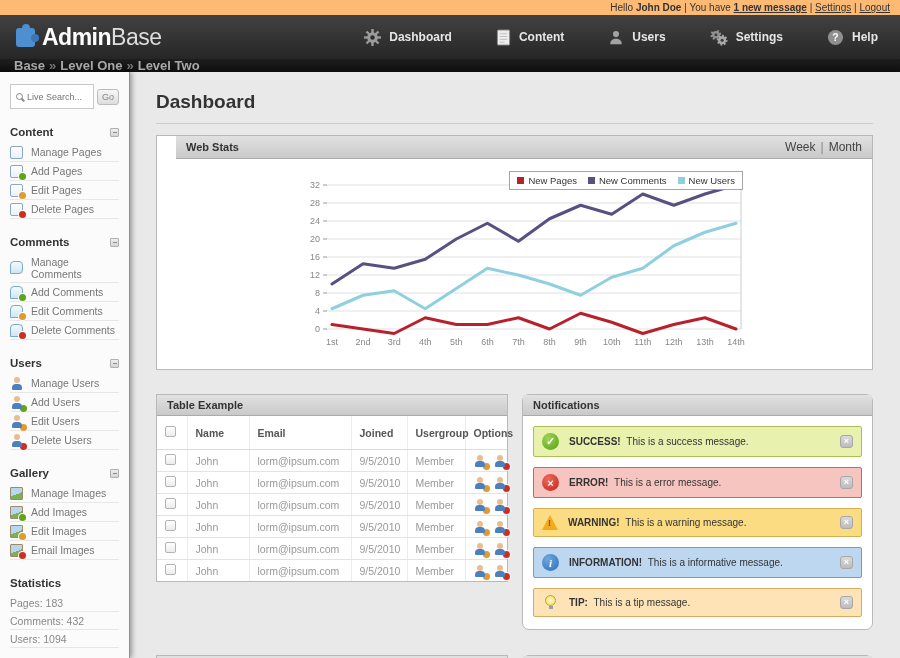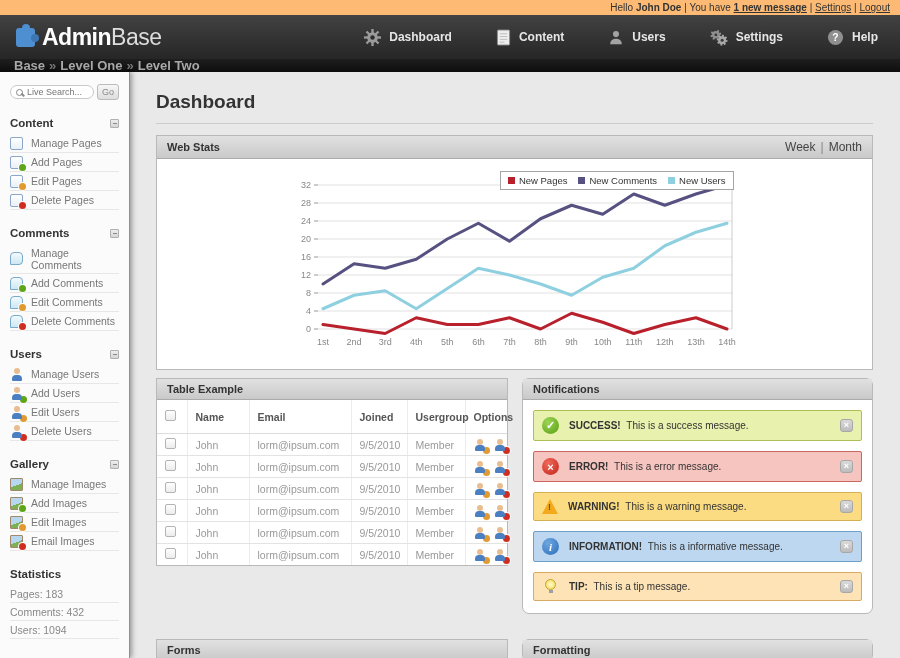--- a/index.html
+++ b/index.html
@@ -30,21 +30,21 @@
   .breadcrumb .crumb { cursor:pointer; }
   .breadcrumb .sep { color:#777; margin:0 4px; }
 
   
   .layout { display:flex; height:586px; }
   .sidebar { width:130px; flex:0 0 130px; background:#fbfbfb; border-right:1px solid #8f8f8f; box-shadow:2px 0 5px rgba(0,0,0,0.35); padding:12px 10px; z-index:2; }
   .content { flex:1; padding:11px 27px 0 26px; }
 
   
   .search-row { display:flex; gap:3px; align-items:center; }
-  .search-box { flex:1; display:flex; align-items:center; gap:4px; background:#fff; border:1px solid #c9c9c9; border-radius:8px; height:14px; padding:0 5px;justify-content:center; }
+  .search-box { flex:1; display:flex; align-items:center; gap:4px; background:#fff; border:1px solid #c9c9c9; border-radius:0; height:25px; padding:0 5px;justify-content:center; }
   .mag { width:7px; height:7px; border:1.5px solid #888; border-radius:50%; position:relative; flex:0 0 auto; }
   .mag::after { content:''; position:absolute; width:4px; height:1.5px; background:#888; transform:rotate(45deg); right:-3px; bottom:-1px; }
   .search-box input { border:0; outline:none; width:100%; font-size:9px; color:#999; font-family:inherit; background:transparent; }
   .go-btn { font-size:9px; color:#888; background:linear-gradient(#f7f7f7,#ddd); border:1px solid #bbb; border-radius:3px; padding:2px 4px; cursor:pointer; font-family:inherit; }
 
   
   .side-section { margin-top:15px; }
   .side-h { display:flex; align-items:center; justify-content:space-between; font-size:11.5px; font-weight:bold; color:#333; padding:2px 0 5px; }
   .collapse { width:9px; height:9px; background:linear-gradient(#eee,#d5d5d5); border:1px solid #b0b0b0; border-radius:1px; position:relative; cursor:pointer; }
   .collapse::after { content:''; position:absolute; left:1.5px; top:3px; width:4px; height:1px; background:#8a8a8a; }
@@ -332,21 +332,21 @@
           <div class="side-item stat">
             <span>Users: 1094</span>
           </div>
         </div>
       </div>
   </div>
 
   <div class="content">
     <div class="page-title">Dashboard</div>
 
-    <div class="panel" style="margin-bottom:8px;">
+    <div class="panel" style="margin-bottom:24px;padding-left:19px;">
       <div class="panel-h">
         <span>Web Stats</span>
         <span class="period">
           <a>Week</a><span class="psep">|</span><a>Month</a>
         </span>
       </div>
       <div class="chart-body">
         <div class="chart-wrap" id="chart-wrap">
           <div class="legend" id="chart-legend">
               <span class="li">

